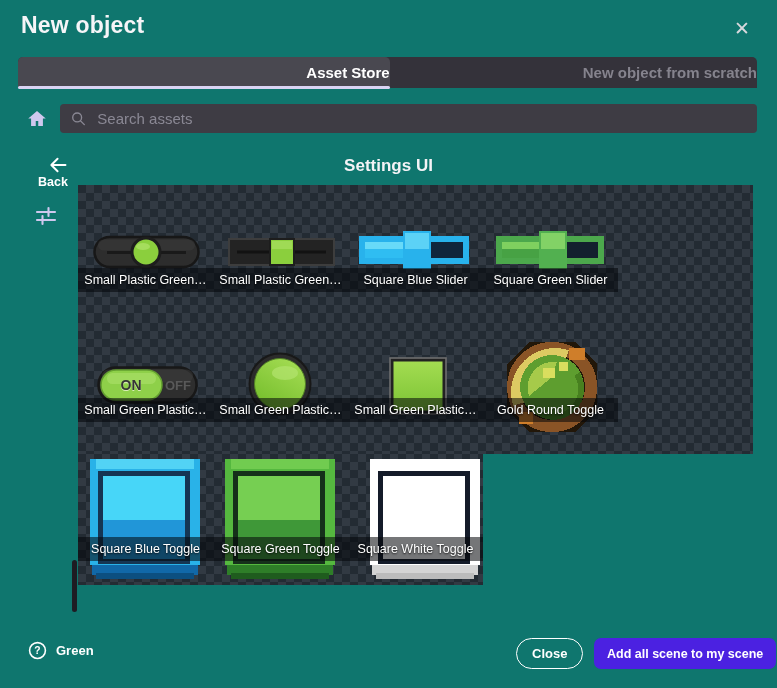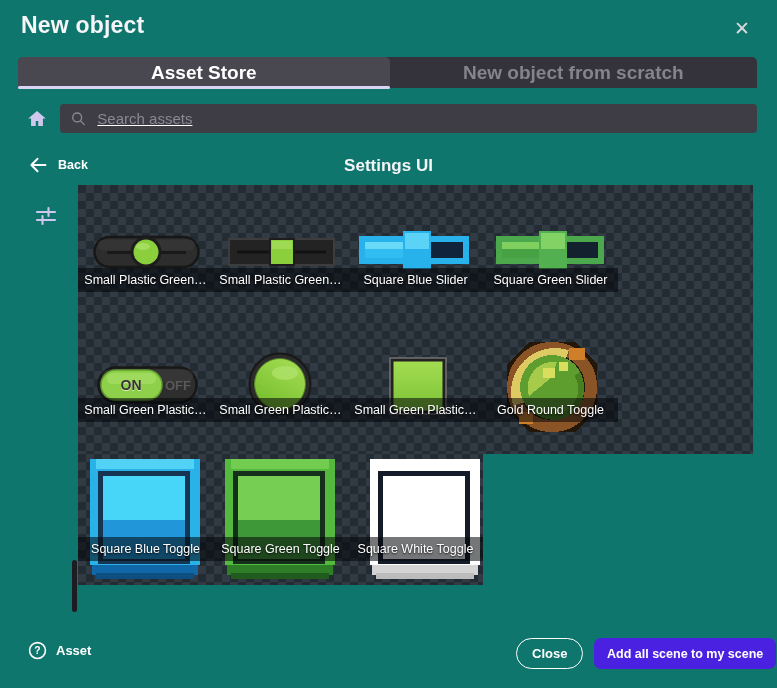--- a/index.html
+++ b/index.html
@@ -5,31 +5,31 @@
   html,body{margin:0;padding:0;background:#101014;}
   *{box-sizing:border-box;}
   .dialog{
     position:relative;width:777px;height:688px;background:#0f766e;overflow:hidden;
     font-family:"Liberation Sans",sans-serif;color:#fff;
   }
   .title{position:absolute;left:21px;top:12px;font-size:23px;font-weight:bold;color:#f6f5f8;letter-spacing:.2px;}
   .close-btn{position:absolute;left:728px;top:14px;width:28px;height:28px;display:flex;align-items:center;justify-content:center;cursor:pointer;color:#d9d8dd;font-size:19px;font-weight:300;}
   
   .tabbar{position:absolute;left:18px;top:57px;width:739px;height:31px;background:#34323a;border-radius:5px 5px 0 0;display:flex;}
-  .tab{flex:0 0 50.3%;display:flex;align-items:center;justify-content:center;font-size:19px;cursor:pointer;position:relative;}
+  .tab{flex:0 0 50.3%;display:flex;align-items:center;justify-content:flex-end;font-size:15px;cursor:pointer;position:relative;}
   .tab.active{background:#494850;font-weight:bold;color:#fff;border-radius:5px 5px 0 0;}
   .tab.inactive{color:#85838d;font-weight:bold;flex:1;}
   .tab.active .underline{position:absolute;left:0;right:0;bottom:-1px;height:3px;background:#d9d4f4;border-radius:2px;}
   
   .home-btn{position:absolute;left:22px;top:104px;width:30px;height:29px;display:flex;align-items:center;justify-content:center;cursor:pointer;}
-  .searchbar{position:absolute;left:60px;top:104px;width:697px;height:29px;background:#3e3c44;border-radius:4px;display:flex;align-items:center;padding:0 10px;text-decoration:underline;}
+  .searchbar{position:absolute;left:60px;top:104px;width:697px;height:29px;background:#3e3c44;border-radius:4px;display:flex;align-items:center;padding:0 10px;}
   .searchbar input{background:transparent;border:none;outline:none;color:#d6d4da;font-size:15px;font-family:"Liberation Sans",sans-serif;width:100%;margin-left:9px;}
   .searchbar input::placeholder{color:#8a8894;opacity:1;}
   
-  .back-btn{position:absolute;left:28px;top:155px;display:flex;align-items:center;cursor:pointer;}
+  .back-btn{position:absolute;left:28px;top:155px;display:flex;align-items:flex-end;cursor:pointer;flex-direction:column;}
   .back-label{font-size:12.5px;font-weight:bold;margin-left:10px;color:#fff;}
   .section-title{position:absolute;left:0;top:156px;width:777px;text-align:center;font-size:17px;font-weight:bold;color:#f4f3f6;}
   .filter-btn{position:absolute;left:32px;top:202px;width:28px;height:28px;display:flex;align-items:center;justify-content:center;cursor:pointer;}
   
   .checker{background-image:conic-gradient(#323a43 25%,#232b33 25% 50%,#323a43 50% 75%,#232b33 75%);background-size:16px 16px;}
   .row{position:absolute;left:78px;}
   .row1{top:185px;width:675px;height:130px;}
   .row2{top:315px;width:675px;height:139px;}
   .row3{top:454px;width:405px;height:131px;}
   .tile{position:absolute;top:0;width:135px;height:100%;cursor:pointer;}
@@ -258,21 +258,21 @@
     </div>
   </div>
 
   <div class="scroll-thumb"></div>
 
   <div class="help-btn">
     <svg width="19" height="19" viewBox="0 0 24 24">
       <circle cx="12" cy="12" r="10" fill="none" stroke="#fff" stroke-width="2"></circle>
       <text x="12" y="16.5" text-anchor="middle" font-size="13" font-weight="bold" fill="#fff">?</text>
     </svg>
-    <span class="help-label">Asset</span>
+    <span class="help-label">Green</span>
   </div>
 
   <div class="close-footer-btn">
     <span>Close</span>
   </div>
 
   <div class="add-btn">
     <span>Add all scene to my scene</span>
   </div>
 

